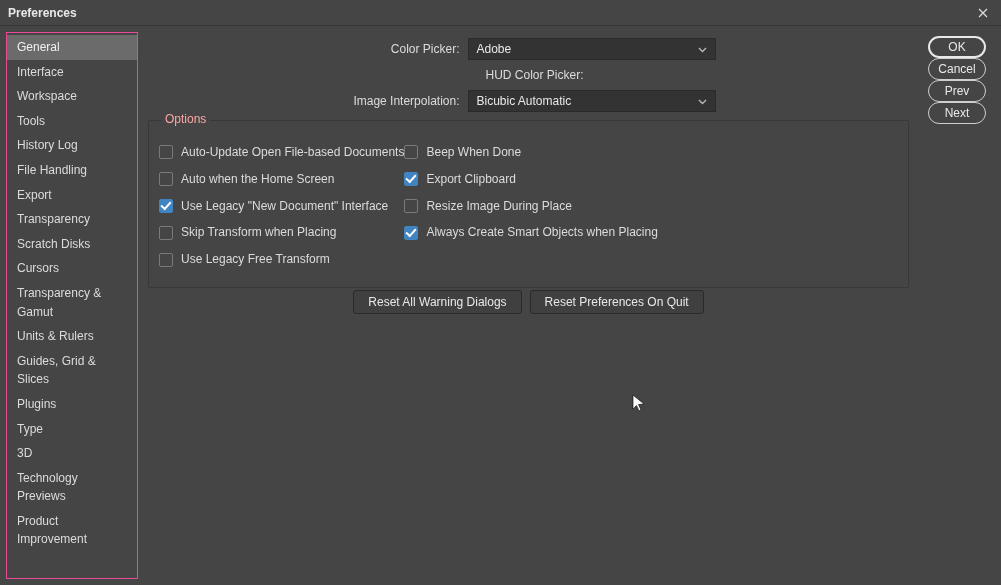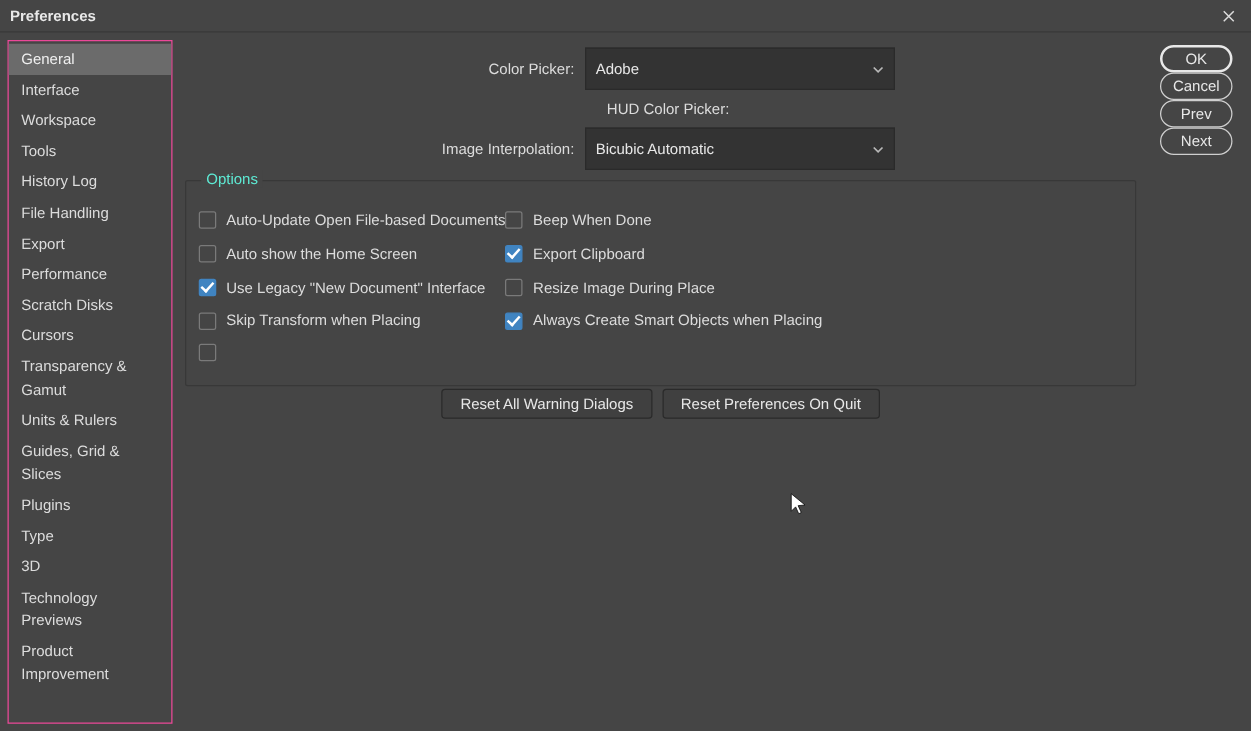--- a/index.html
+++ b/index.html
@@ -71,42 +71,42 @@
   color: #dcdcdc;
 }
 .dropdown {
   width: 248px;
   height: 22px;
   background: #333333;
   border: 1px solid #2a2a2a;
   color: #e8e8e8;
   display: flex;
   align-items: center;
-  padding: 16px 8px;
+  padding: 4px 8px;
   position: relative;
   cursor: pointer;
 }
 .dropdown .chev {
   margin-left: auto;
   color: #b8b8b8;
 }
 .options-frame {
   border: 1px solid #383838;
   border-radius: 2px;
   margin-top: 6px;
   position: relative;
   padding: 18px 10px 14px 10px;
 }
 .options-legend {
   position: absolute;
   top: -9px;
   left: 12px;
   background: #454545;
   padding: 0 4px;
-  color: #5eead4;
+  color: #fca5a5;
 }
 .options-cols {
   display: flex;
 }
 .col { flex: 0 0 auto; }
 .check-row {
   display: flex;
   align-items: center;
   gap: 8px;
   padding: 5px 0;
@@ -200,21 +200,21 @@
 
 <div class="layout">
   <div class="sidebar" id="sidebar">
       <div class="sidebar-item active"><span>General</span></div>
       <div class="sidebar-item"><span>Interface</span></div>
       <div class="sidebar-item"><span>Workspace</span></div>
       <div class="sidebar-item"><span>Tools</span></div>
       <div class="sidebar-item"><span>History Log</span></div>
       <div class="sidebar-item"><span>File Handling</span></div>
       <div class="sidebar-item"><span>Export</span></div>
-      <div class="sidebar-item"><span>Performance</span></div>
+      <div class="sidebar-item"><span>Transparency</span></div>
       <div class="sidebar-item"><span>Scratch Disks</span></div>
       <div class="sidebar-item"><span>Cursors</span></div>
       <div class="sidebar-item"><span>Transparency &amp; Gamut</span></div>
       <div class="sidebar-item"><span>Units &amp; Rulers</span></div>
       <div class="sidebar-item"><span>Guides, Grid &amp; Slices</span></div>
       <div class="sidebar-item"><span>Plugins</span></div>
       <div class="sidebar-item"><span>Type</span></div>
       <div class="sidebar-item"><span>3D</span></div>
       <div class="sidebar-item"><span>Technology Previews</span></div>
       <div class="sidebar-item"><span>Product Improvement</span></div>
@@ -253,32 +253,33 @@
     <div class="options-frame">
       <div class="options-legend">Options</div>
       <div class="options-cols">
         <div class="col" id="optcol-left">
             <div class="check-row">
               <div class="checkbox"></div>
               <span>Auto-Update Open File-based Documents</span>
             </div>
             <div class="check-row">
               <div class="checkbox"></div>
-              <span>Auto show the Home Screen</span>
+              <span>Auto when the Home Screen</span>
             </div>
             <div class="check-row">
               <div class="checkbox checked"></div>
               <span>Use Legacy "New Document" Interface</span>
             </div>
             <div class="check-row">
               <div class="checkbox"></div>
               <span>Skip Transform when Placing</span>
             </div>
             <div class="check-row">
               <div class="checkbox"></div>
+              <span>Use Legacy Free Transform</span>
             </div>
           </div>
         <div class="col" id="optcol-right">
             <div class="check-row">
               <div class="checkbox"></div>
               <span>Beep When Done</span>
             </div>
             <div class="check-row">
               <div class="checkbox checked"></div>
               <span>Export Clipboard</span>

